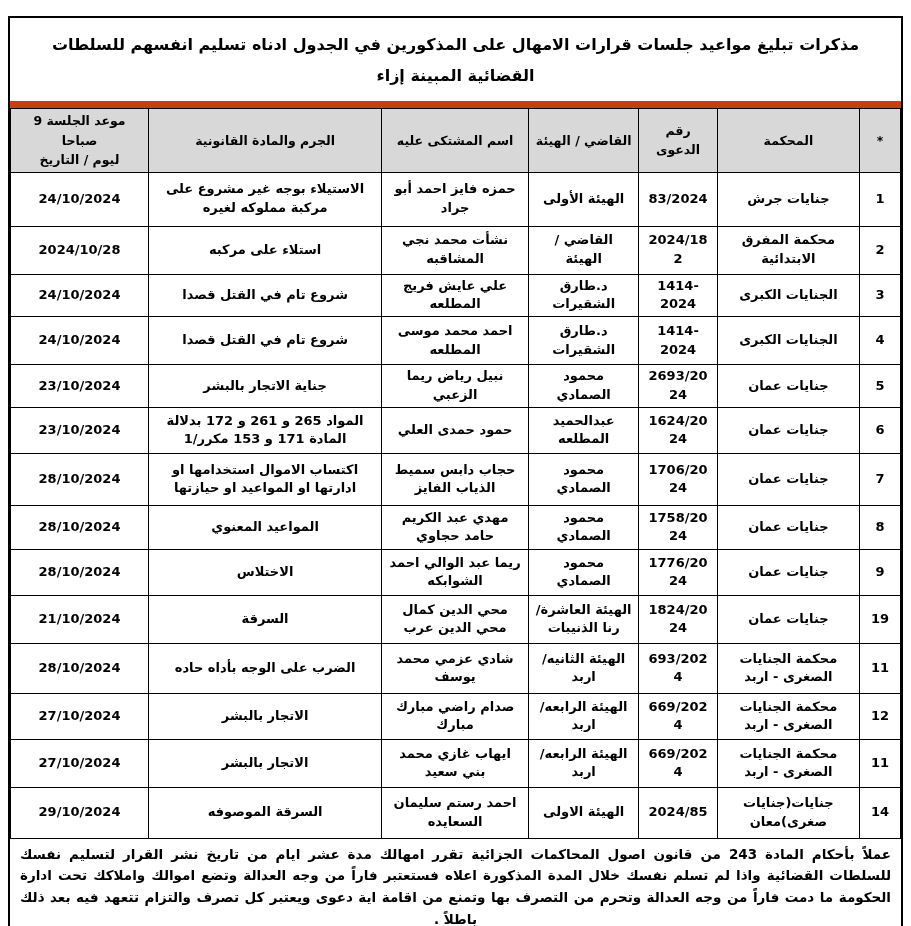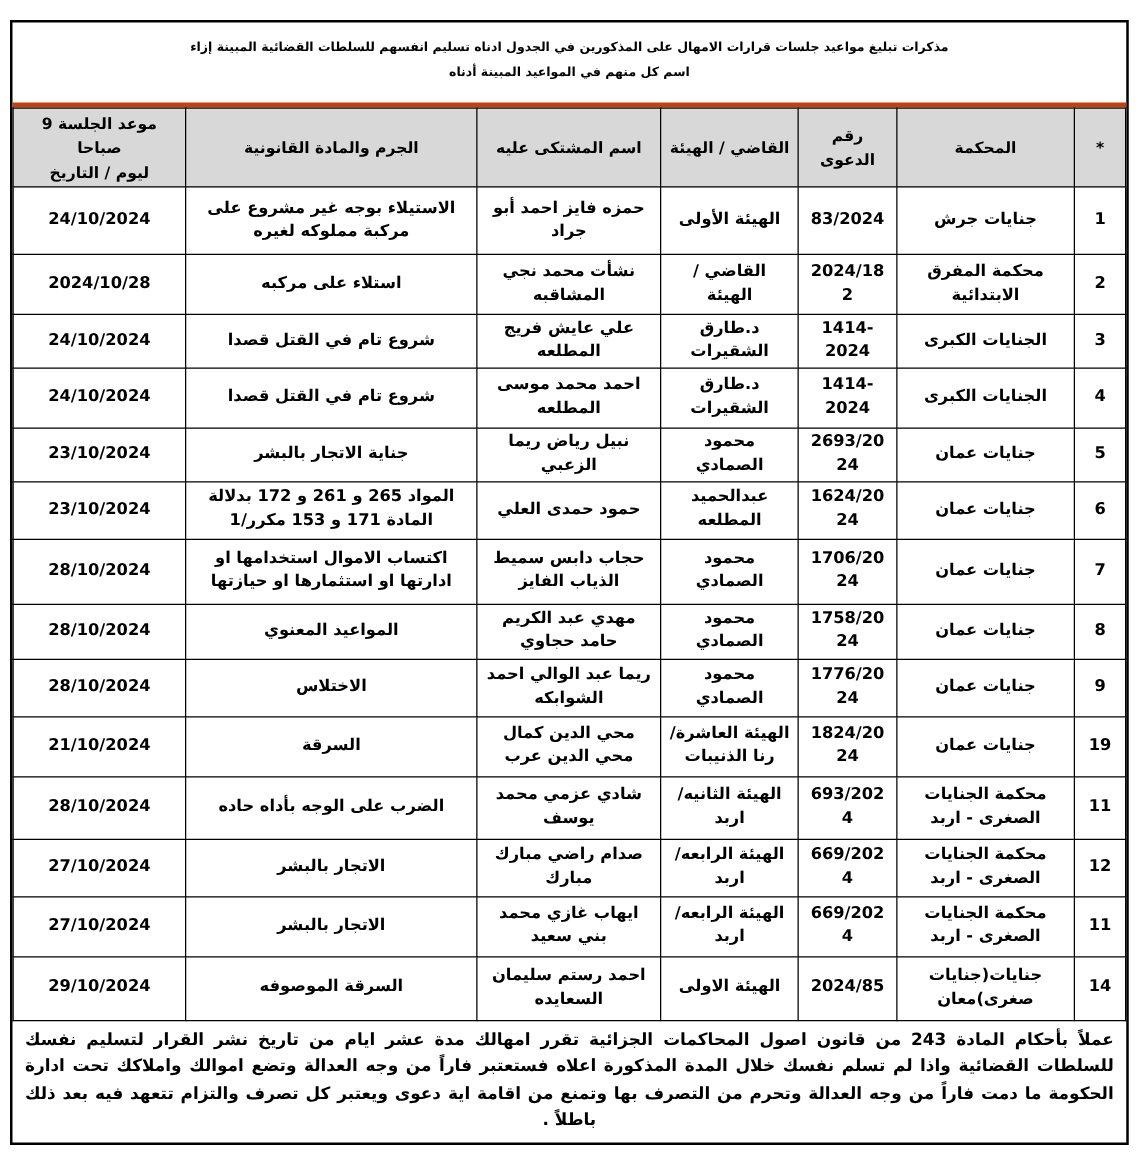--- a/index.html
+++ b/index.html
@@ -15,24 +15,24 @@
     box-sizing: border-box;
     padding: 16px 8px 0 8px;
     background: #ffffff;
     direction: rtl;
   }
   .doc {
     border: 2px solid #000;
     background: #fff;
   }
   .title-box {
-    border-bottom: 4px solid #c2410c;
+    border-bottom: 7px solid #c2410c;
     text-align: center;
     font-weight: bold;
-    font-size: 10px;
+    font-size: 16px;
     line-height: 1.95;
     padding: 11px 26px 10px 26px;
     min-height: 68px;
     box-sizing: border-box;
   }
   table.court-table {
     width: 100%;
     border-collapse: collapse;
     table-layout: fixed;
   }
@@ -81,21 +81,20 @@
   }
 </style>
 </head>
 <body>
 
 <div class="page">
   <div class="doc">
 
     <div class="title-box">
       <div>مذكرات تبليغ مواعيد جلسات قرارات الامهال على المذكورين في الجدول ادناه تسليم انفسهم للسلطات القضائية المبينة إزاء</div>
-      <div>اسم كل منهم في المواعيد المبينة أدناه</div>
     </div>
 
     <table class="court-table">
       <colgroup>
         <col style="width:4.6%">
         <col style="width:16%">
         <col style="width:8.8%">
         <col style="width:12.4%">
         <col style="width:16.5%">
         <col style="width:26.2%">
@@ -169,21 +168,21 @@
           <td>حمود حمدى العلي</td>
           <td>المواد 265 و 261 و 172 بدلالة المادة 171 و 153 مكرر/1</td>
           <td class="c-date">23/10/2024</td>
         </tr>
         <tr>
           <td class="c-num">7</td>
           <td>جنايات عمان</td>
           <td class="c-case">1706/2024</td>
           <td>محمود الصمادي</td>
           <td>حجاب دابس سميط الذياب الفايز</td>
-          <td>اكتساب الاموال استخدامها او ادارتها او استثمارها او حيازتها</td>
+          <td>اكتساب الاموال استخدامها او ادارتها او المواعيد او حيازتها</td>
           <td class="c-date">28/10/2024</td>
         </tr>
         <tr>
           <td class="c-num">8</td>
           <td>جنايات عمان</td>
           <td class="c-case">1758/2024</td>
           <td>محمود الصمادي</td>
           <td>مهدي عبد الكريم حامد حجاوي</td>
           <td>المواعيد المعنوي</td>
           <td class="c-date">28/10/2024</td>

